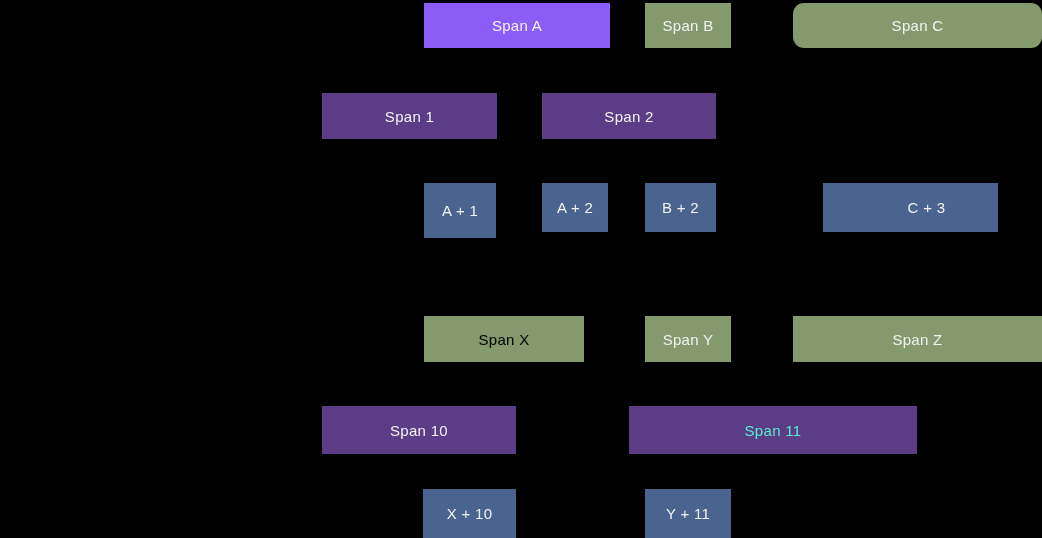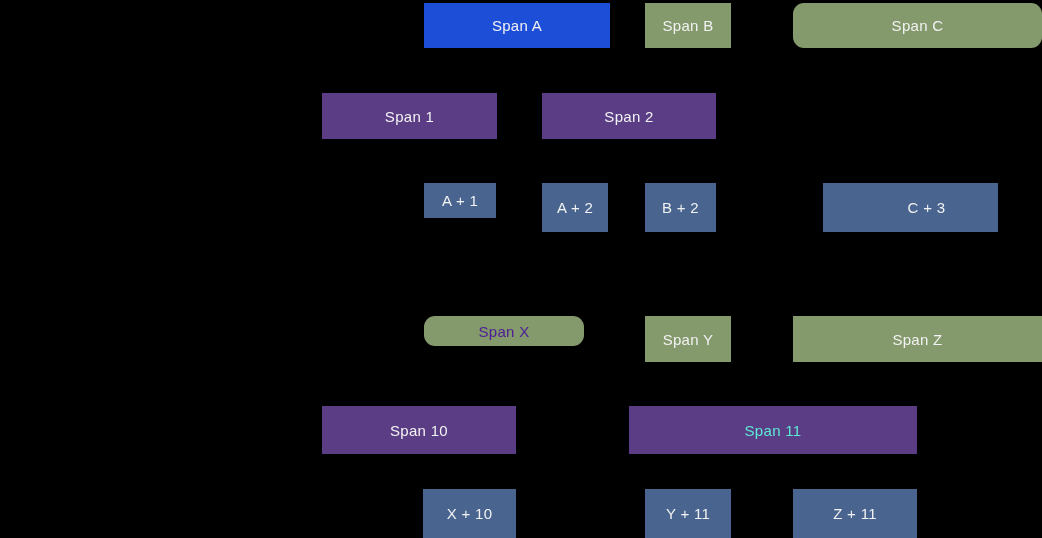--- a/index.html
+++ b/index.html
@@ -23,30 +23,29 @@
     font-size: 15px;
     letter-spacing: 0.3px;
     white-space: nowrap;
     box-sizing: border-box;
   }
 </style>
 </head>
 <body>
 
 <div id="diagram-canvas" style="width: 1042px; height: 538px; background: rgb(0, 0, 0);">
-    <div class="span-box" style="left: 424px; top: 3px; width: 186px; height: 45px; background: #1d4ed8; color: rgb(242, 242, 242);">Span A</div>
+    <div class="span-box" style="left: 424px; top: 3px; width: 186px; height: 45px; background: #8b5cf6; color: rgb(242, 242, 242);">Span A</div>
     <div class="span-box" style="left: 645px; top: 3px; width: 86px; height: 45px; background: rgb(132, 153, 108); color: rgb(242, 242, 242);">Span B</div>
     <div class="span-box" style="left: 793px; top: 3px; width: 249px; height: 45px; background: rgb(132, 153, 108); color: rgb(242, 242, 242); border-radius: 11px;">Span C</div>
     <div class="span-box" style="left: 322px; top: 93px; width: 175px; height: 46px; background: rgb(91, 61, 133); color: rgb(242, 242, 242);">Span 1</div>
     <div class="span-box" style="left: 542px; top: 93px; width: 174px; height: 46px; background: rgb(91, 61, 133); color: rgb(242, 242, 242);">Span 2</div>
-    <div class="span-box" style="left: 424px; top: 183px; width: 72px; height: 35px; background: rgb(72, 100, 143); color: rgb(242, 242, 242);">A + 1</div>
+    <div class="span-box" style="left: 424px; top: 183px; width: 72px; height: 55px; background: rgb(72, 100, 143); color: rgb(242, 242, 242);">A + 1</div>
     <div class="span-box" style="left: 542px; top: 183px; width: 66px; height: 49px; background: rgb(72, 100, 143); color: rgb(242, 242, 242);">A + 2</div>
     <div class="span-box" style="left: 645px; top: 183px; width: 71px; height: 49px; background: rgb(72, 100, 143); color: rgb(242, 242, 242);">B + 2</div>
     <div class="span-box" style="left: 823px; top: 183px; width: 175px; height: 49px; background: rgb(72, 100, 143); color: rgb(242, 242, 242); padding-left: 32px;">C + 3</div>
-    <div class="span-box" style="left: 424px; top: 316px; width: 160px; height: 30px; background: rgb(132, 153, 108); color: #4c1d95; border-radius: 11px;">Span X</div>
+    <div class="span-box" style="left: 424px; top: 316px; width: 160px; height: 46px; background: rgb(132, 153, 108); color: #000000;">Span X</div>
     <div class="span-box" style="left: 645px; top: 316px; width: 86px; height: 46px; background: rgb(132, 153, 108); color: rgb(242, 242, 242);">Span Y</div>
     <div class="span-box" style="left: 793px; top: 316px; width: 249px; height: 46px; background: rgb(132, 153, 108); color: rgb(242, 242, 242);">Span Z</div>
     <div class="span-box" style="left: 322px; top: 406px; width: 194px; height: 48px; background: rgb(91, 61, 133); color: rgb(242, 242, 242);">Span 10</div>
     <div class="span-box" style="left: 629px; top: 406px; width: 288px; height: 48px; background: rgb(91, 61, 133); color: #5eead4;">Span 11</div>
     <div class="span-box" style="left: 423px; top: 489px; width: 93px; height: 49px; background: rgb(72, 100, 143); color: rgb(242, 242, 242);">X + 10</div>
     <div class="span-box" style="left: 645px; top: 489px; width: 86px; height: 49px; background: rgb(72, 100, 143); color: rgb(242, 242, 242);">Y + 11</div>
-    <div class="span-box" style="left: 793px; top: 489px; width: 124px; height: 49px; background: rgb(72, 100, 143); color: rgb(242, 242, 242);">Z + 11</div>
   </div>
 
 </body></html>

